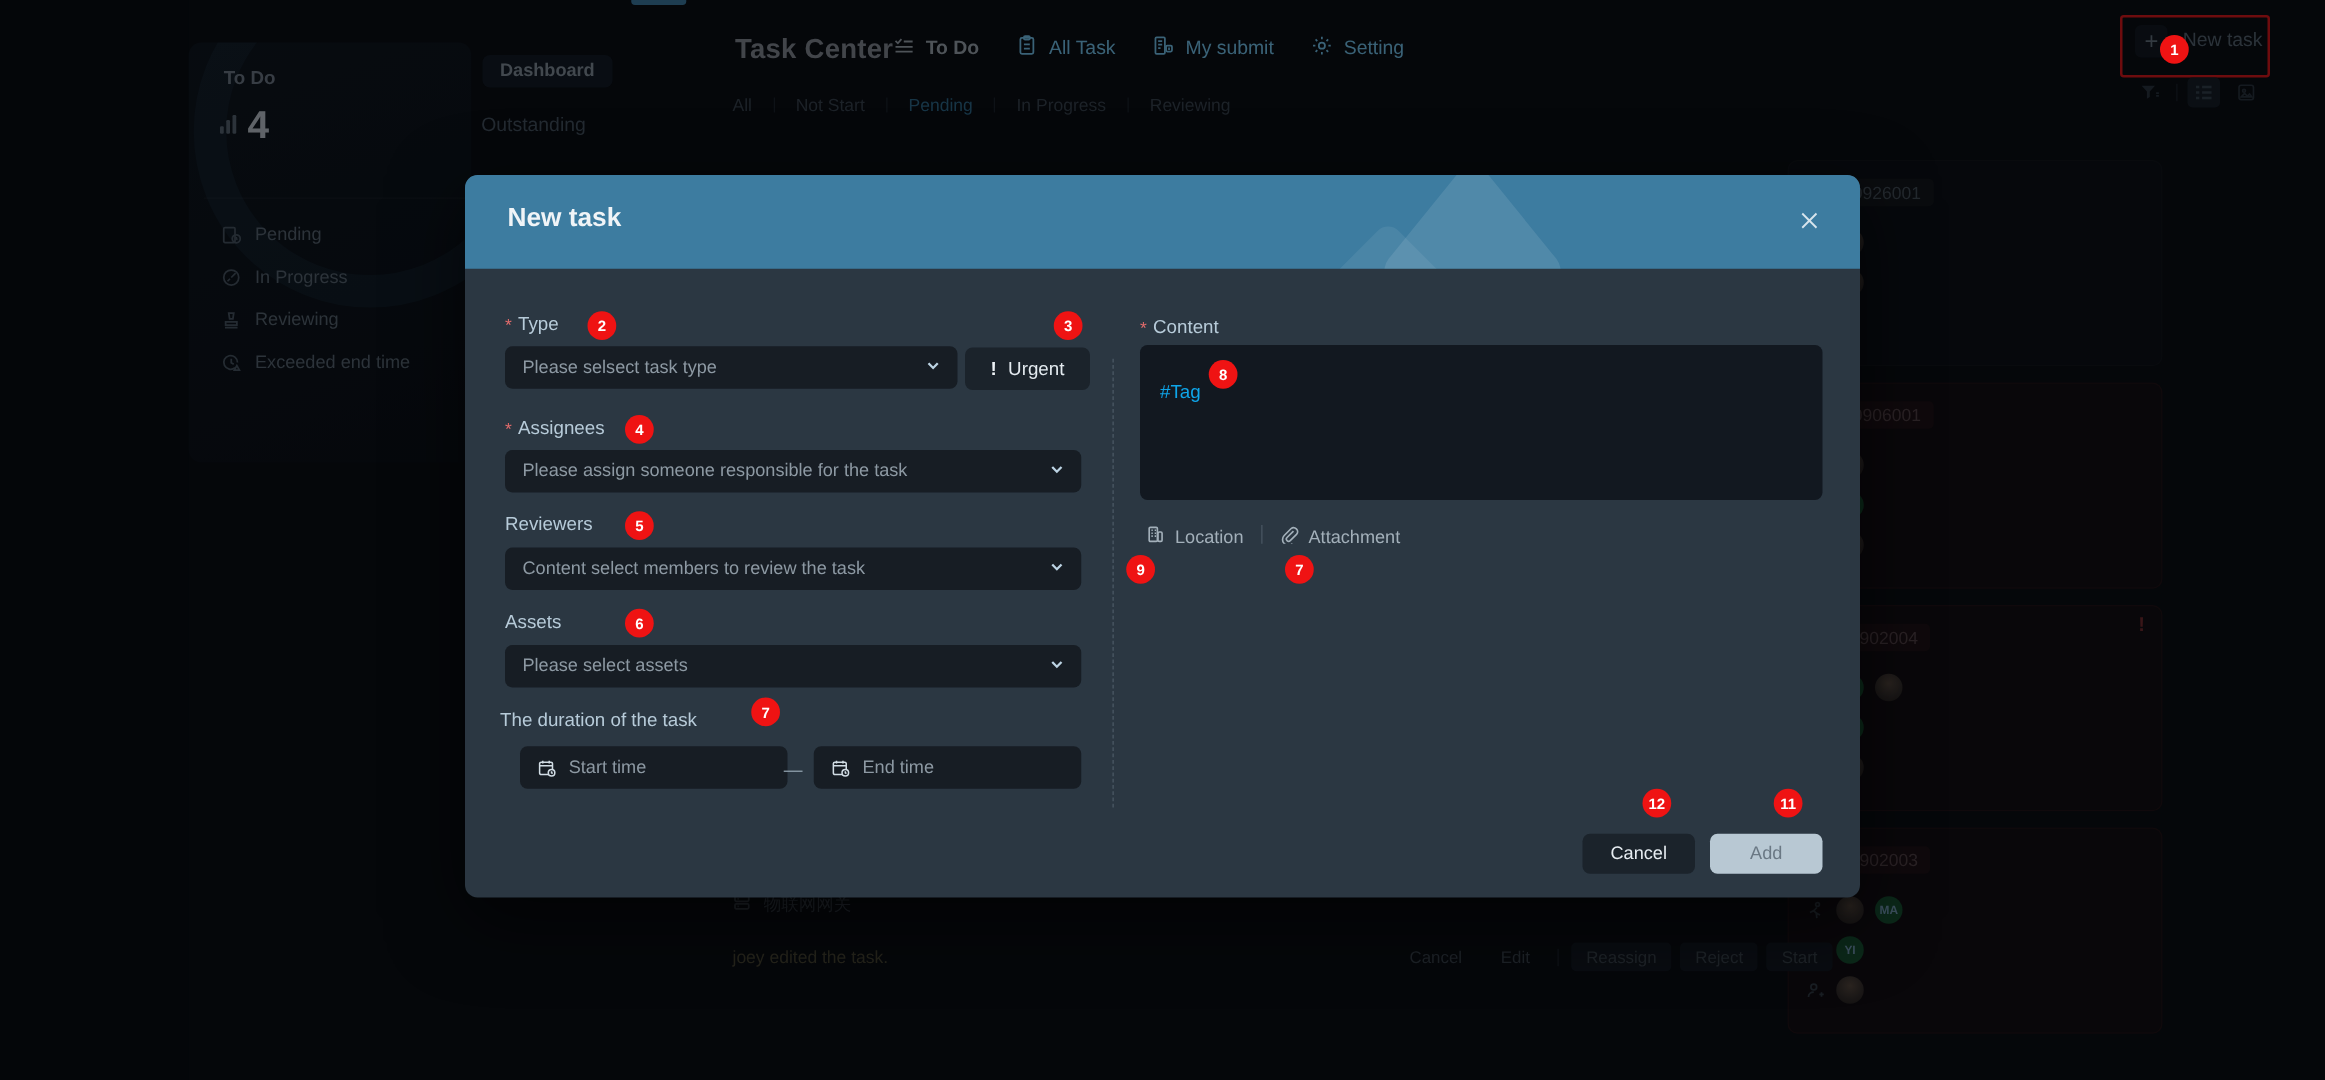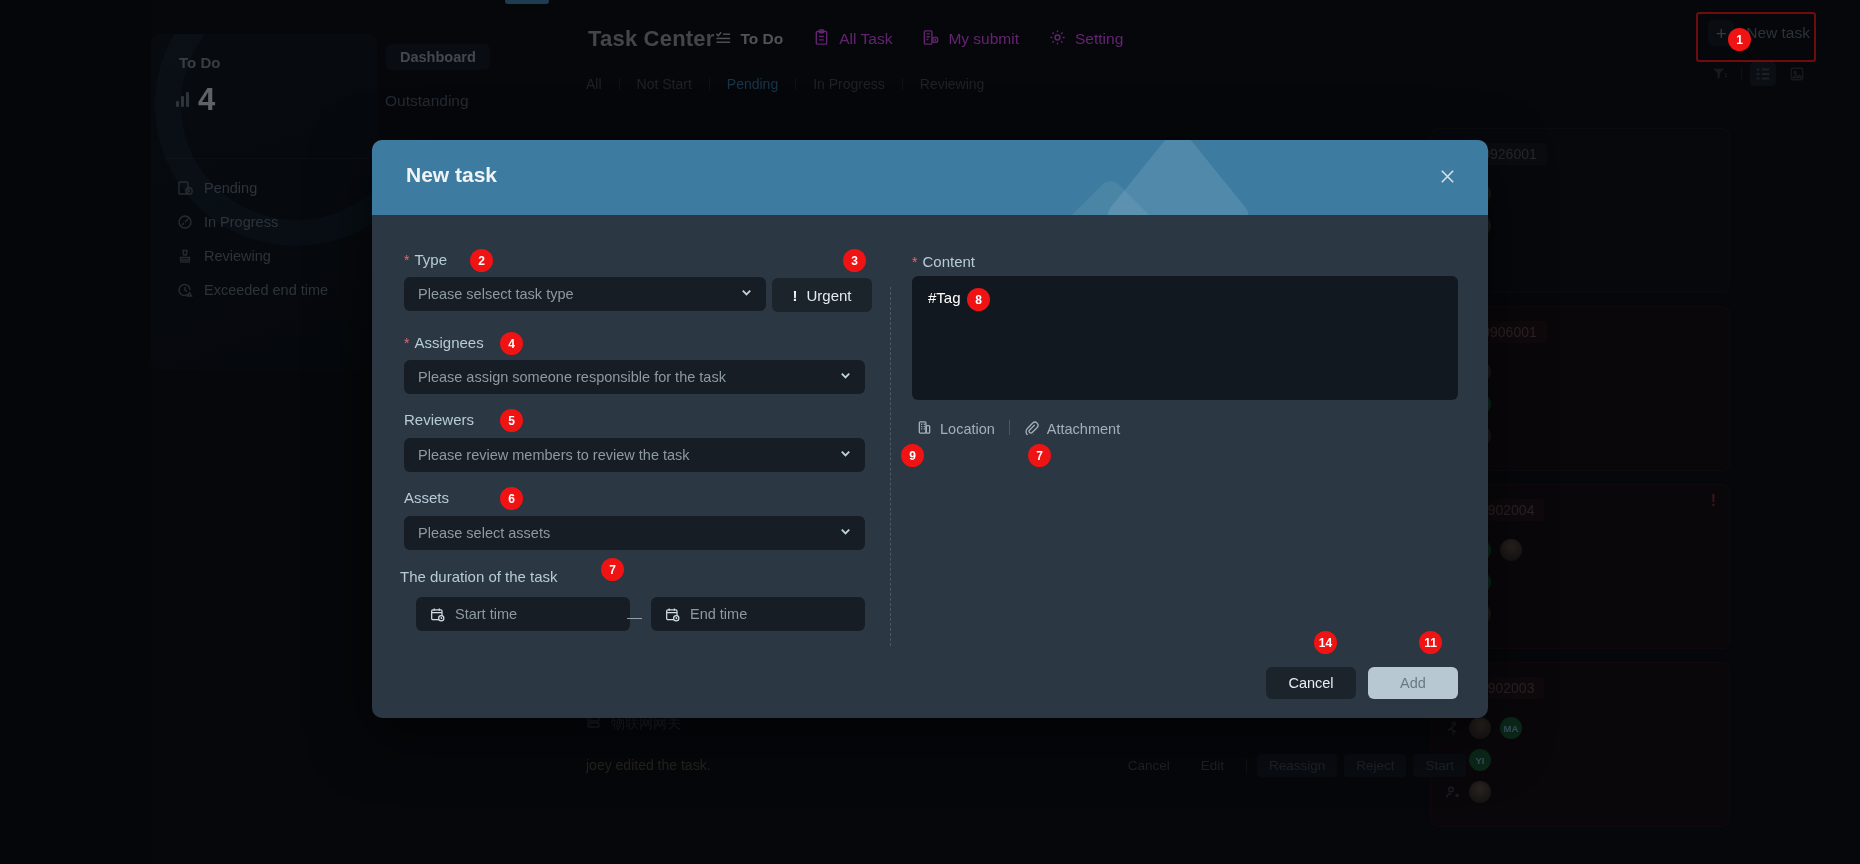--- a/index.html
+++ b/index.html
@@ -47,21 +47,21 @@
     background: #111820; border-radius: 6px; color: #8e9aa3; font-size: 14.5px; font-weight: bold;
   }
   .chip-outstanding {
     position: absolute; left: 385px; top: 92px; color: #4a5762; font-size: 15.5px;
   }
   .accent-tab { position:absolute; left: 505px; top: 0; width: 44px; height: 4px; background:#3f82a8; border-radius: 0 0 3px 3px; }
 
   
   .topnav { position: absolute; left: 588px; top: 26px; display: flex; align-items: center; gap: 0px; }
   .app-title { font-size: 22px; font-weight: bold; color: #8e9299; letter-spacing: .2px; }
-  .nav-item { display: flex; align-items: center; gap: 9px; margin-right: 30px; font-size: 15.5px; color: #d946ef; }
+  .nav-item { display: flex; align-items: center; gap: 9px; margin-right: 30px; font-size: 15.5px; color: #7dd3fc; }
   .nav-item.active { color: #a9b2b9; font-weight: bold; }
   .nav-item svg { width: 17px; height: 17px; stroke: currentColor; fill: none; stroke-width: 1.5; }
 
   .subtabs { position: absolute; left: 586px; top: 76px; display: flex; align-items: center; }
   .subtab { font-size: 14px; color: #3b454e; padding: 0 17px; }
   .subtab:first-child { padding-left: 0; }
   .subtab.active { color: #2f6f91; }
   .subtab-sep { width: 1px; height: 12px; background: #1b2228; }
 
   
@@ -158,21 +158,21 @@
     position: absolute; left: 772px; top: 278px; width: 100px; height: 34px;
     background: #1b232b; border-radius: 6px; display:flex; align-items:center; justify-content:center; gap: 9px;
     color: #e3eaef; font-size: 15px;
   }
   .urgent-btn .ex { font-weight: bold; color: #eef3f7; }
 
   
   .content-label { position: absolute; left: 912px; top: 253px; }
   .content-box {
     position: absolute; left: 912px; top: 276px; width: 546px; height: 124px;
-    background: #121820; border-radius: 6px; padding: 13px 16px; color: #ffffff; font-size: 15px;
+    background: #121820; border-radius: 6px; padding: 29px 16px; color: #0ea5e9; font-size: 15px;
   }
   .lar { position: absolute; left: 917px; top: 420px; display: flex; gap: 14px; }
   .lar-item { display: flex; align-items: center; gap: 8px; color: #a3b0ba; font-size: 14.5px; }
   .lar-item svg { width: 15px; height: 15px; stroke: currentColor; fill: none; stroke-width: 1.4; }
   .lar-sep { width: 1px; height: 15px; background: #4a5763; }
 
   
   .btn-cancel {
     position: absolute; left: 1266px; top: 667px; width: 90px; height: 32px; border-radius: 6px;
     background: #1b232b; color: #e7edf2; font-size: 14.5px; display:flex; align-items:center; justify-content:center;
@@ -518,21 +518,21 @@
     <span>Please assign someone responsible for the task</span>
     <span class="caret"><svg viewBox="0 0 14 14">
           <path d="M3 5l4 4 4-4"></path>
         </svg></span>
   </div>
 
   <div style="position:absolute;left:404px;top:411px;" class="flabel">
     <span>Reviewers</span>
   </div>
   <div class="field" style="position:absolute;left:404px;top:438px;width:461px;">
-    <span>Please review members to review the task</span>
+    <span>Content select members to review the task</span>
     <span class="caret"><svg viewBox="0 0 14 14">
           <path d="M3 5l4 4 4-4"></path>
         </svg></span>
   </div>
 
   <div style="position:absolute;left:404px;top:489px;" class="flabel">
     <span>Assets</span>
   </div>
   <div class="field" style="position:absolute;left:404px;top:516px;width:461px;">
     <span>Please select assets</span>
@@ -606,15 +606,15 @@
       <div class="badge" style="left: 470px; top: 249px;">2</div>
       <div class="badge" style="left: 843px; top: 249px;">3</div>
       <div class="badge" style="left: 500px; top: 332px;">4</div>
       <div class="badge" style="left: 500px; top: 409px;">5</div>
       <div class="badge" style="left: 500px; top: 487px;">6</div>
       <div class="badge" style="left: 601px; top: 558px;">7</div>
       <div class="badge" style="left: 967px; top: 288px;">8</div>
       <div class="badge" style="left: 901px; top: 444px;">9</div>
       <div class="badge" style="left: 1028px; top: 444px;">7</div>
       <div class="badge" style="left: 1419px; top: 631px;">11</div>
-      <div class="badge" style="left: 1314px; top: 631px;">14</div>
+      <div class="badge" style="left: 1314px; top: 631px;">12</div>
     </div>
 </div>
 
 </body></html>

